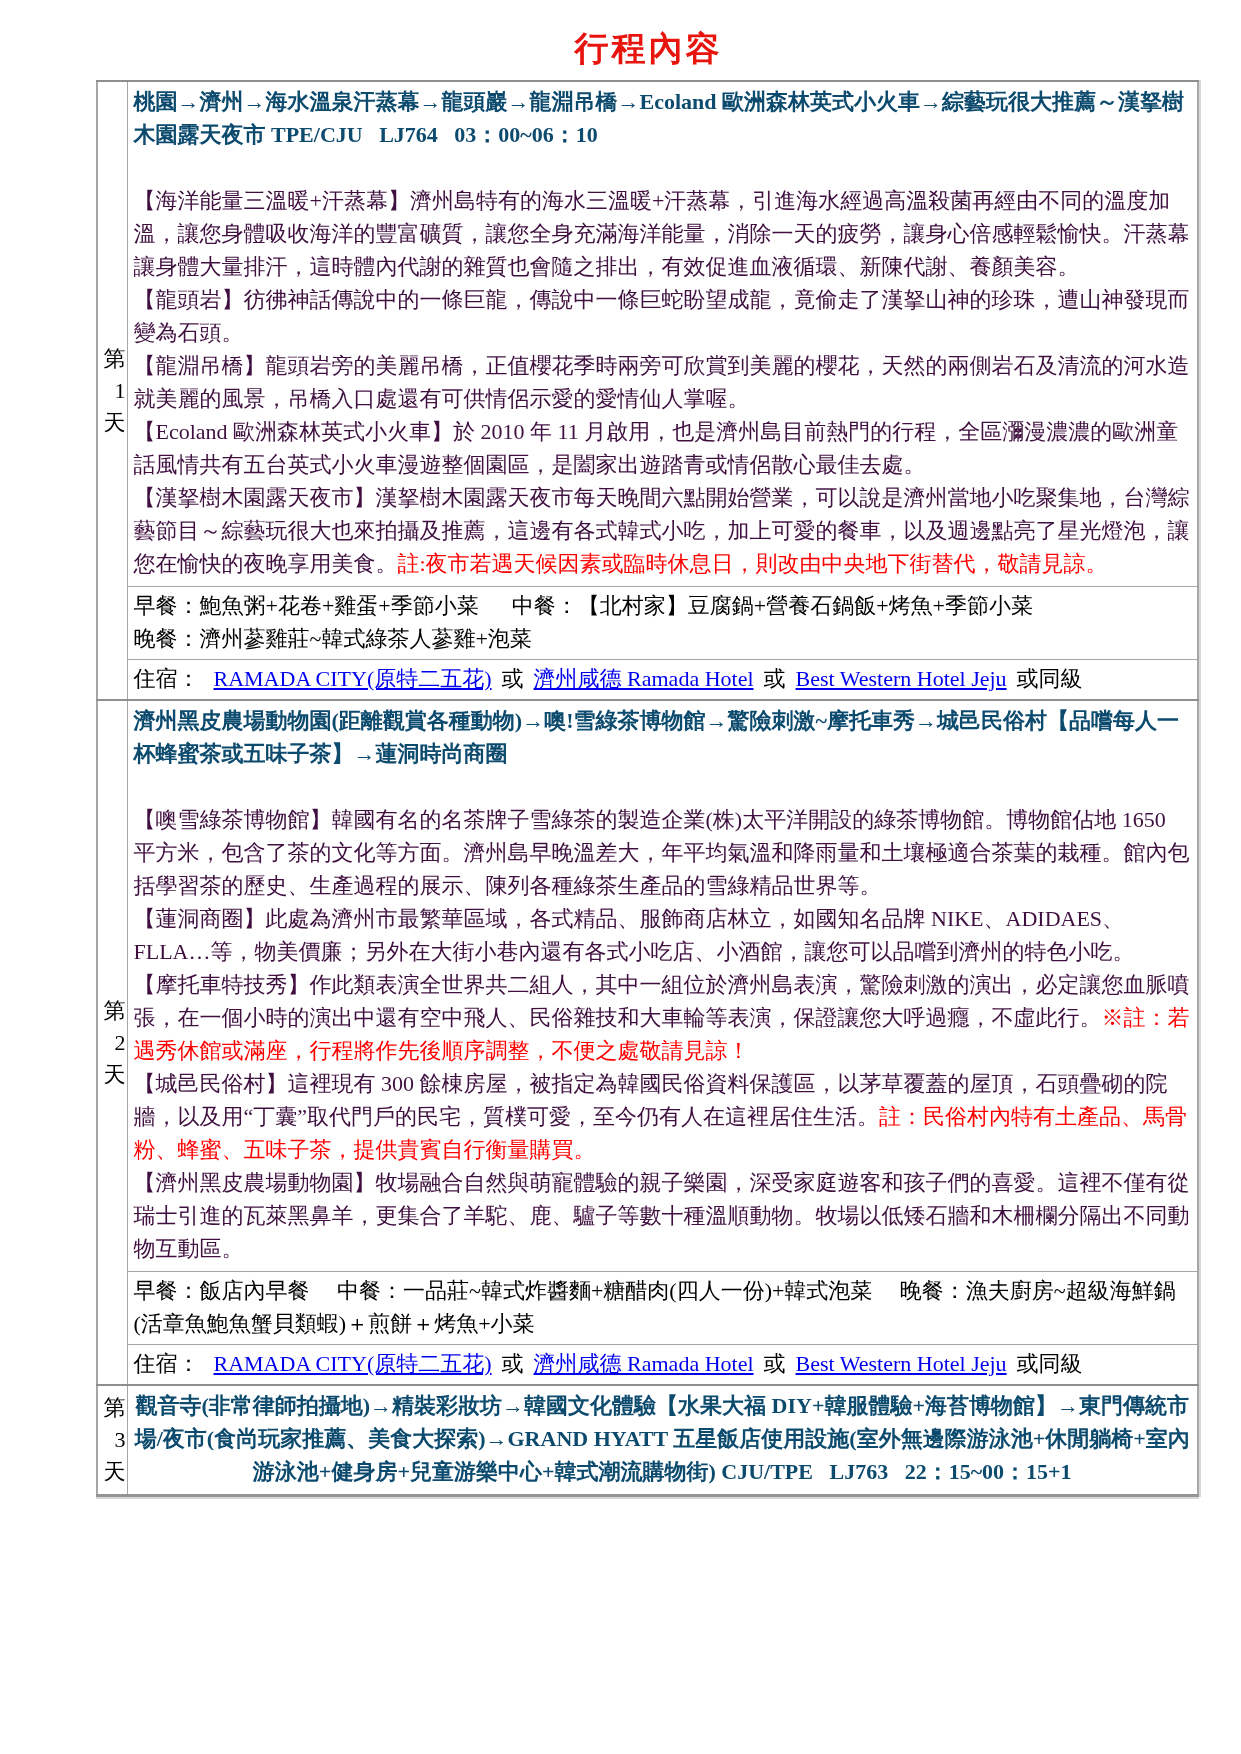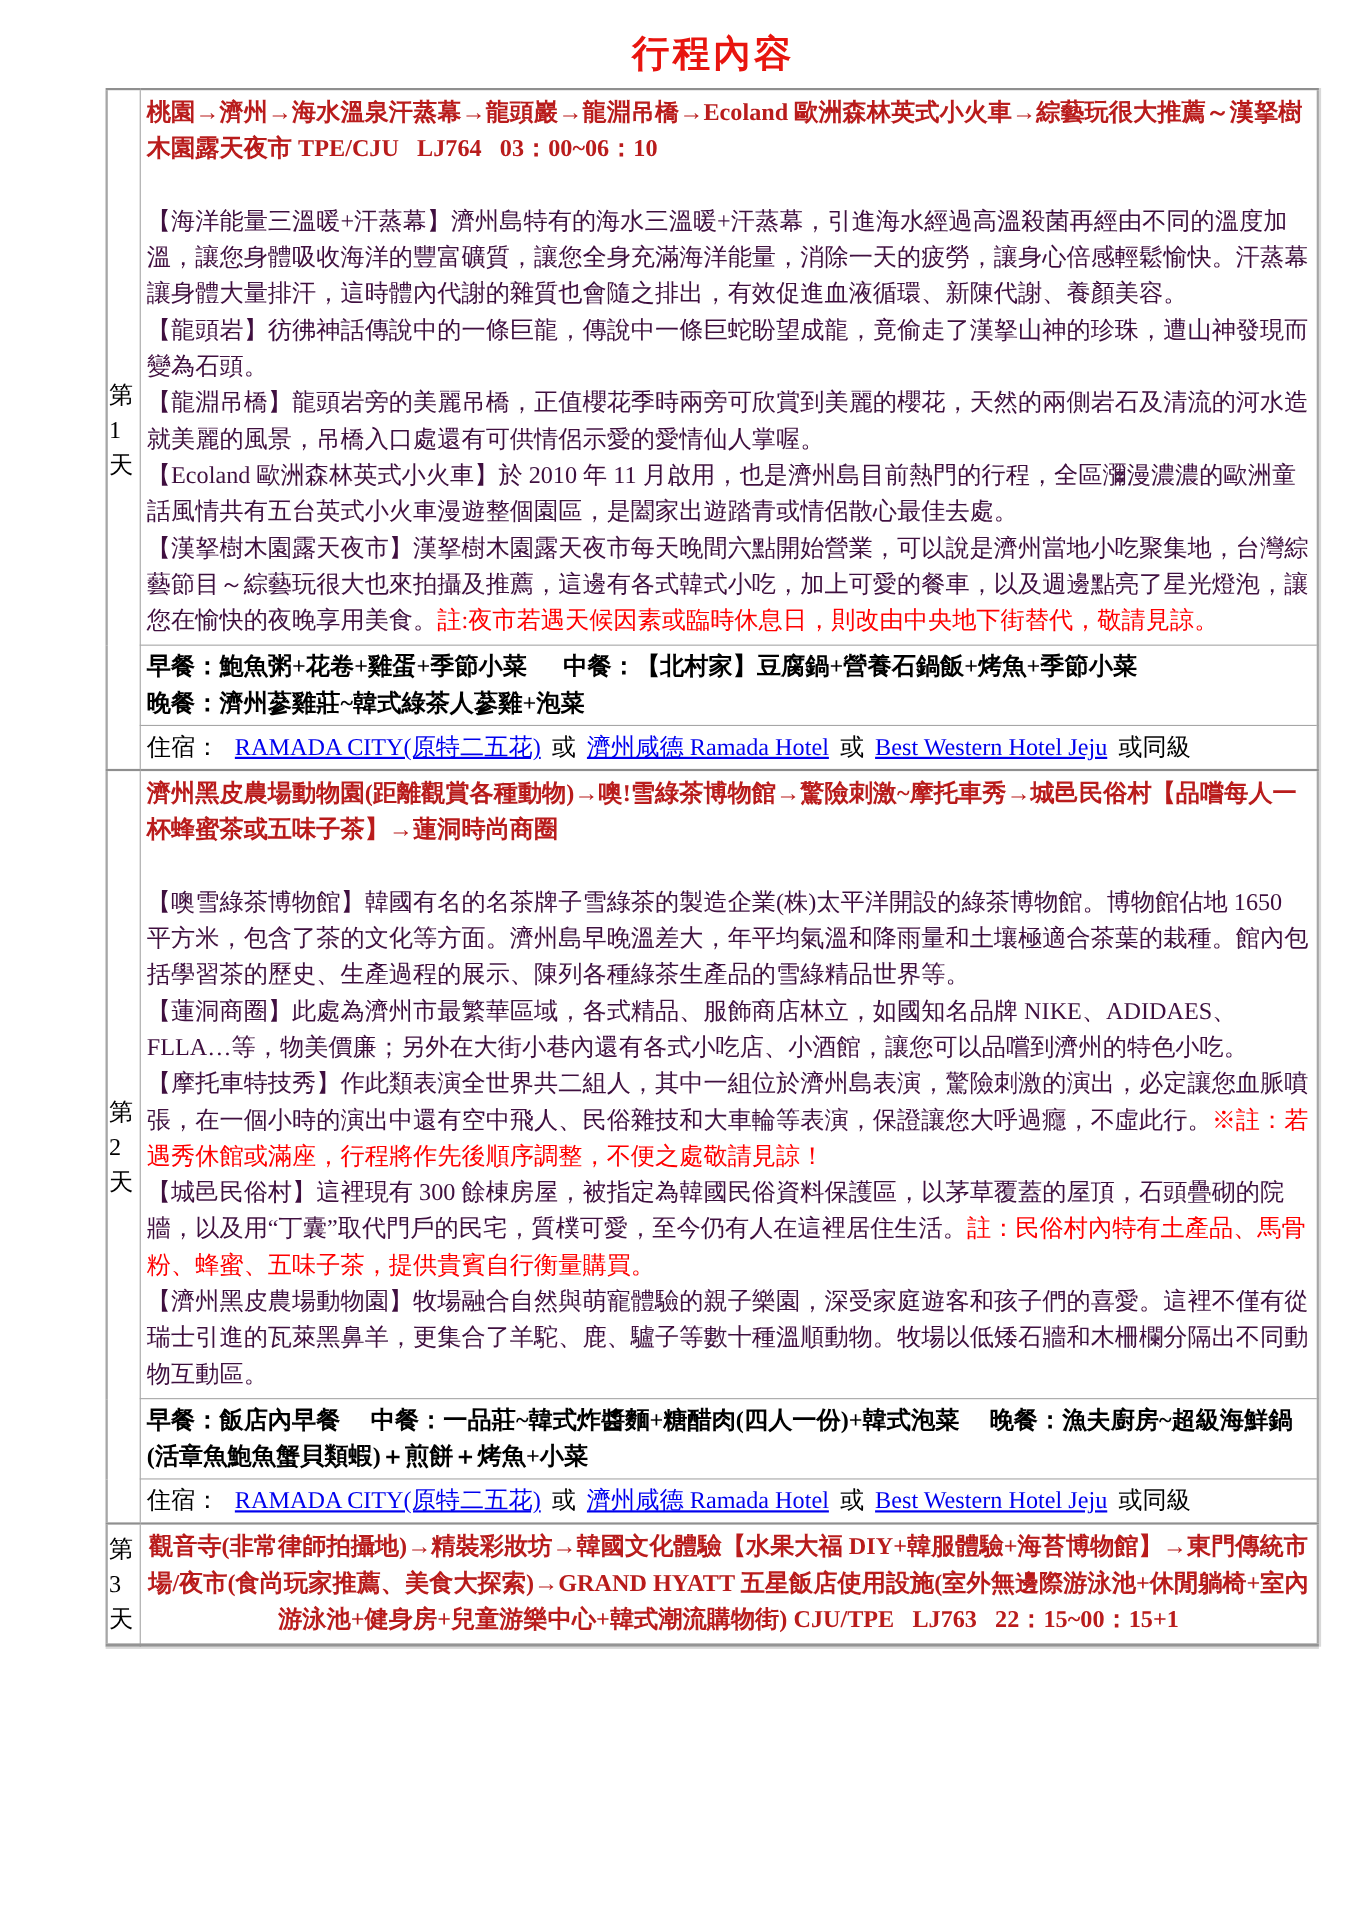--- a/index.html
+++ b/index.html
@@ -36,42 +36,42 @@
     font-size:22px;
     line-height:33px;
     color:#000000;
     padding:2px 6px 4px 6px;
     overflow:hidden;
   }
   tr.day-start > td{border-top:2px solid #8f8f8f;}
   td.day-cell{
     width:30px;
     padding:1px;
-    text-align:left;
+    text-align:right;
     vertical-align:middle;
     word-break:break-all;
     line-height:32px;
     font-size:22px;
     color:#000;
   }
   td.main-cell{padding:3px 6px 6px 6px;}
   .day-header{
     font-weight:bold;
-    color:#b91c1c;
+    color:#0c4a6e;
     white-space:pre-wrap;
   }
   .blank-line{height:33px;}
   p.desc{
     margin:0;
     color:#3f0f3f;
     white-space:pre-wrap;
   }
   .note{color:#ff0000;}
   td.meal-cell{min-height:60px;}
-  .meal-line{white-space:pre-wrap;color:#000;font-weight:bold;}
+  .meal-line{white-space:pre-wrap;color:#000;}
   td.hotel-cell div{white-space:pre-wrap;}
   a.hotel-link{
     color:#0000ee;
     text-decoration:underline;
     cursor:pointer;
     font-family:"Liberation Serif","DejaVu Serif",serif;
   }
   .or{margin:0 10px;color:#000;}
   .or-tail{margin-left:10px;color:#000;}
   .hotel-label{margin-right:14px;}

